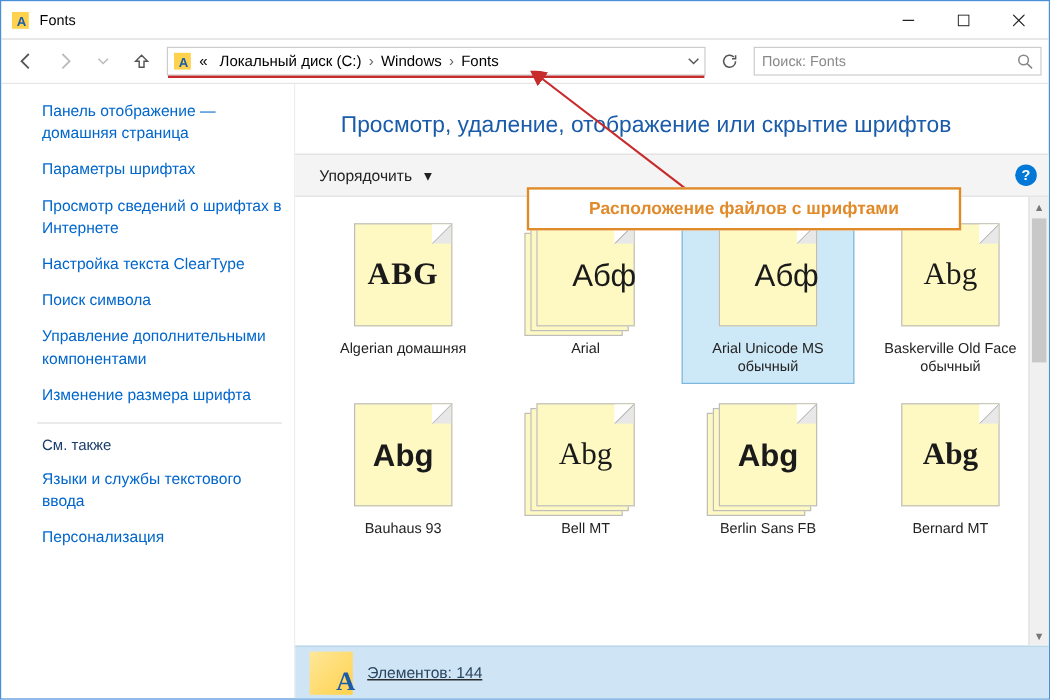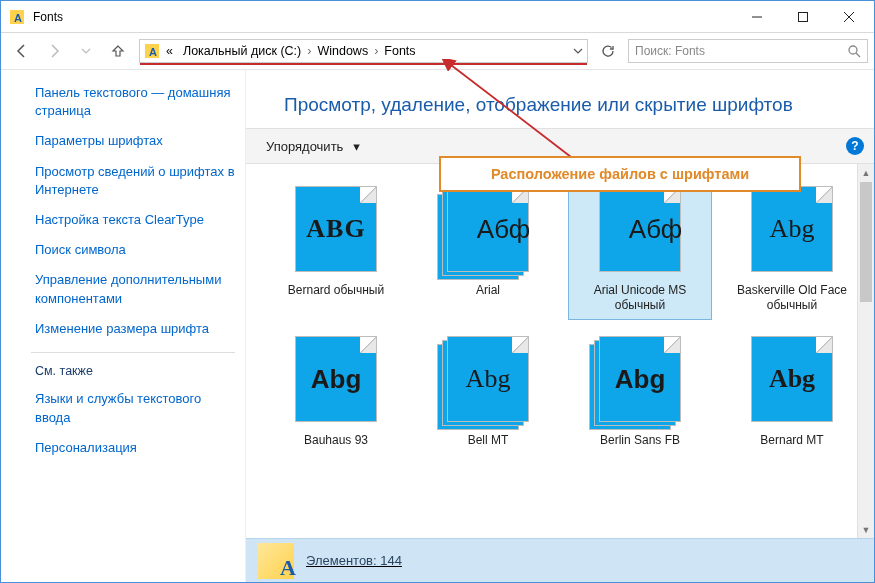--- a/index.html
+++ b/index.html
@@ -44,21 +44,21 @@
 
 .annotation-box { position: absolute; top: 155px; left: 438px; width: 362px; height: 36px; border: 2px solid #e08a2a; background: #fff; display: flex; align-items: center; justify-content: center; color: #e08a2a; font-weight: 600; font-size: 14.5px; z-index: 30; }
 .annotation-arrow { position: absolute; z-index: 29; pointer-events: none; }
 
 
 .grid-wrap { flex: 1; overflow: hidden; padding: 10px 10px 0 18px; position: relative; }
 .grid { display: grid; grid-template-columns: repeat(4, 1fr); gap: 4px 8px; }
 .font-item { display: flex; flex-direction: column; align-items: center; padding: 6px 4px; border: 1px solid transparent; }
 .font-item.selected { background: #cde8f6; border: 1px solid #7bb7e0; }
 .font-thumb { width: 100px; height: 96px; position: relative; display: flex; align-items: center; justify-content: center; margin-bottom: 6px; }
-.page { position: absolute; background: #0ea5e9; border: 1px solid #bdbdbd; width: 82px; height: 86px; display: flex; align-items: center; justify-content: center; }
+.page { position: absolute; background: #fef9c3; border: 1px solid #bdbdbd; width: 82px; height: 86px; display: flex; align-items: center; justify-content: center; }
 .page::after { content: ""; position: absolute; top: 0; right: 0; width: 16px; height: 16px; background: linear-gradient(135deg, #fff 0 48%, #bdbdbd 50% 52%, #e8e8e8 54% 100%); }
 .stack .page.p1 { transform: translate(-10px, 8px); z-index: 1; }
 .stack .page.p2 { transform: translate(-5px, 4px); z-index: 2; }
 .stack .page.p3 { transform: translate(0, 0); z-index: 3; }
 .sample { font-size: 26px; color: #1a1a1a; }
 .font-label { font-size: 12px; text-align: center; color: #222; line-height: 1.25; min-height: 30px; }
 
 
 .statusbar { background: #cfe5f5; height: 44px; display: flex; align-items: center; padding: 4px 12px; gap: 12px; border-top: 1px solid #b8d4e8; text-decoration: underline; }
 .statusbar .big-icon { width: 36px; height: 36px; background: linear-gradient(135deg, #ffe79a, #ffd24d); position: relative; }
@@ -168,21 +168,21 @@
         <svg width="14" height="14" viewBox="0 0 14 14">
           <circle cx="6" cy="6" r="4" fill="none" stroke="#888" stroke-width="1.3"></circle>
           <path d="M9 9l4 4" stroke="#888" stroke-width="1.3"></path>
         </svg>
       </span>
   </div>
 </div>
 
 <div class="content">
   <div class="sidebar">
-    <div class="link">Панель текстового — домашняя страница</div>
+    <div class="link">Панель отображение — домашняя страница</div>
     <div class="link">Параметры шрифтах</div>
     <div class="link">Просмотр сведений о шрифтах в Интернете</div>
     <div class="link">Настройка текста ClearType</div>
     <div class="link">Поиск символа</div>
     <div class="link">Управление дополнительными компонентами</div>
     <div class="link">Изменение размера шрифта</div>
     <hr>
     <div class="group-label">См. также</div>
     <div class="link">Языки и службы текстового ввода</div>
     <div class="link">Персонализация</div>
@@ -201,21 +201,21 @@
     </div>
 
     <div class="grid-wrap">
       <div class="grid" id="font-grid">
           <div class="font-item">
             <div class="font-thumb">
               <div class="page">
                 <span class="sample f-algerian">ABG</span>
               </div>
             </div>
-            <div class="font-label">Bernard обычный</div>
+            <div class="font-label">Algerian домашняя</div>
           </div>
           <div class="font-item">
             <div class="font-thumb stack">
               <div class="page p1"></div>
               <div class="page p2"></div>
               <div class="page p3">
                 <span class="sample f-arial">Абф</span>
               </div>
             </div>
             <div class="font-label">Arial</div>

